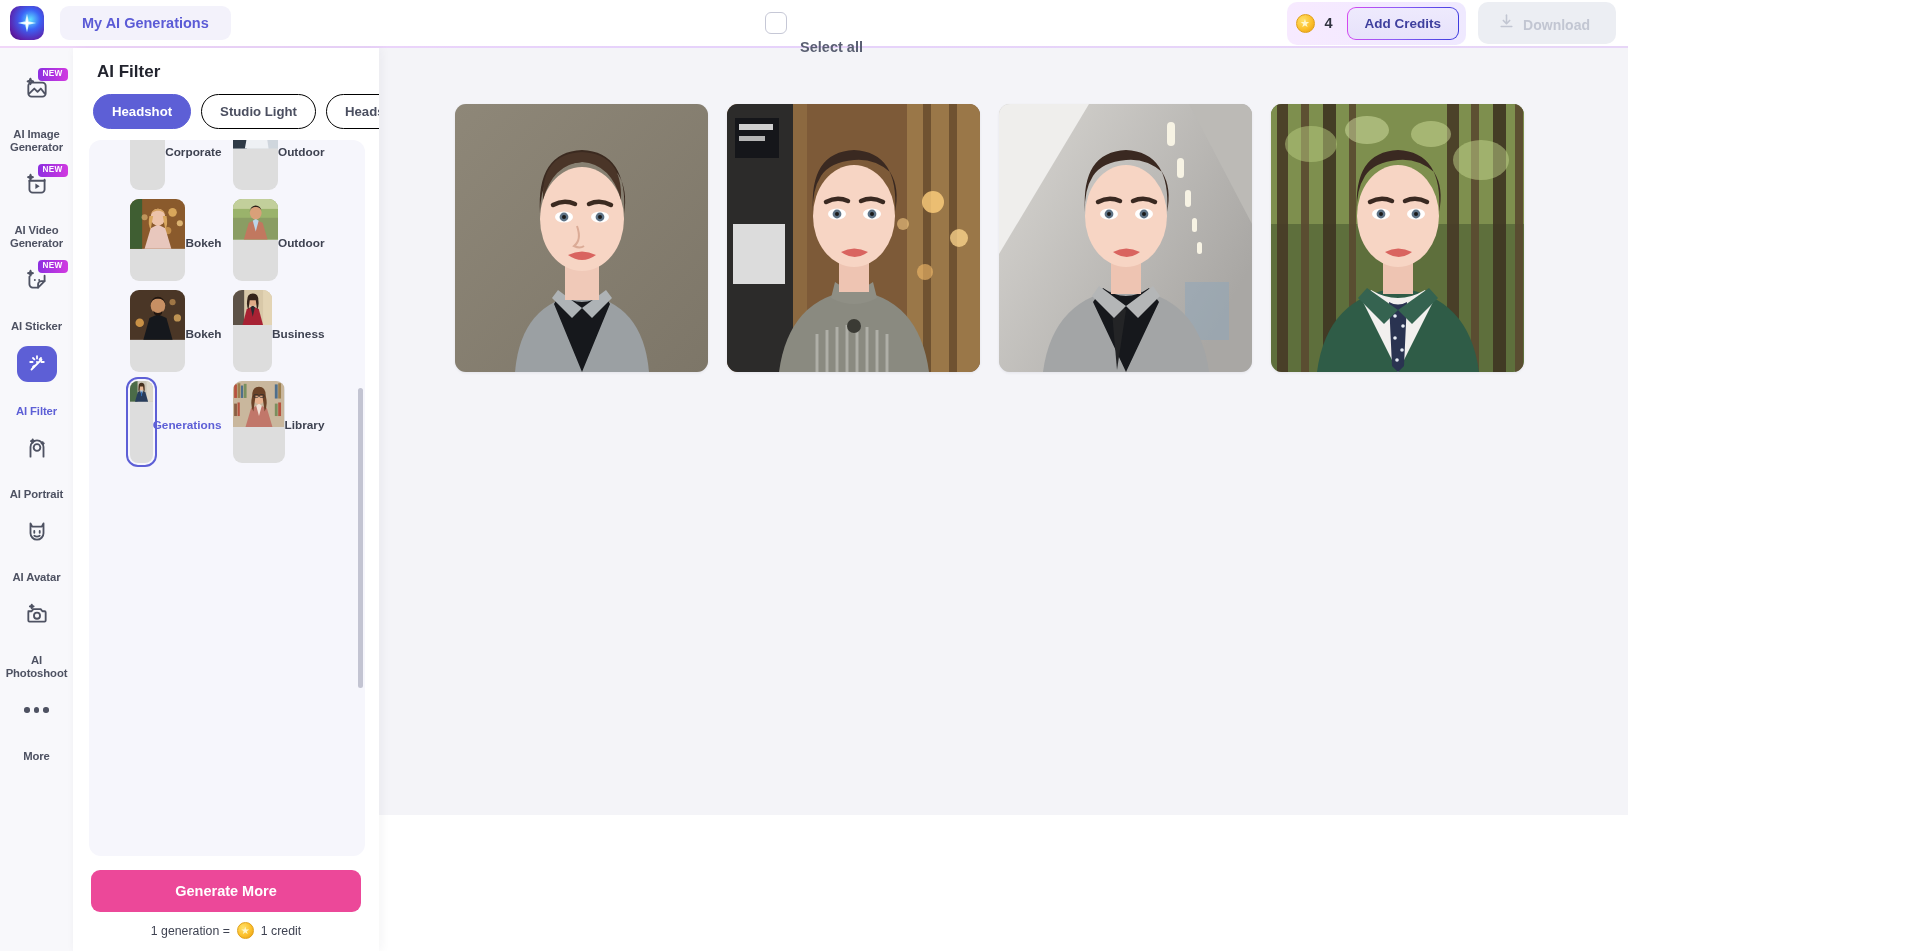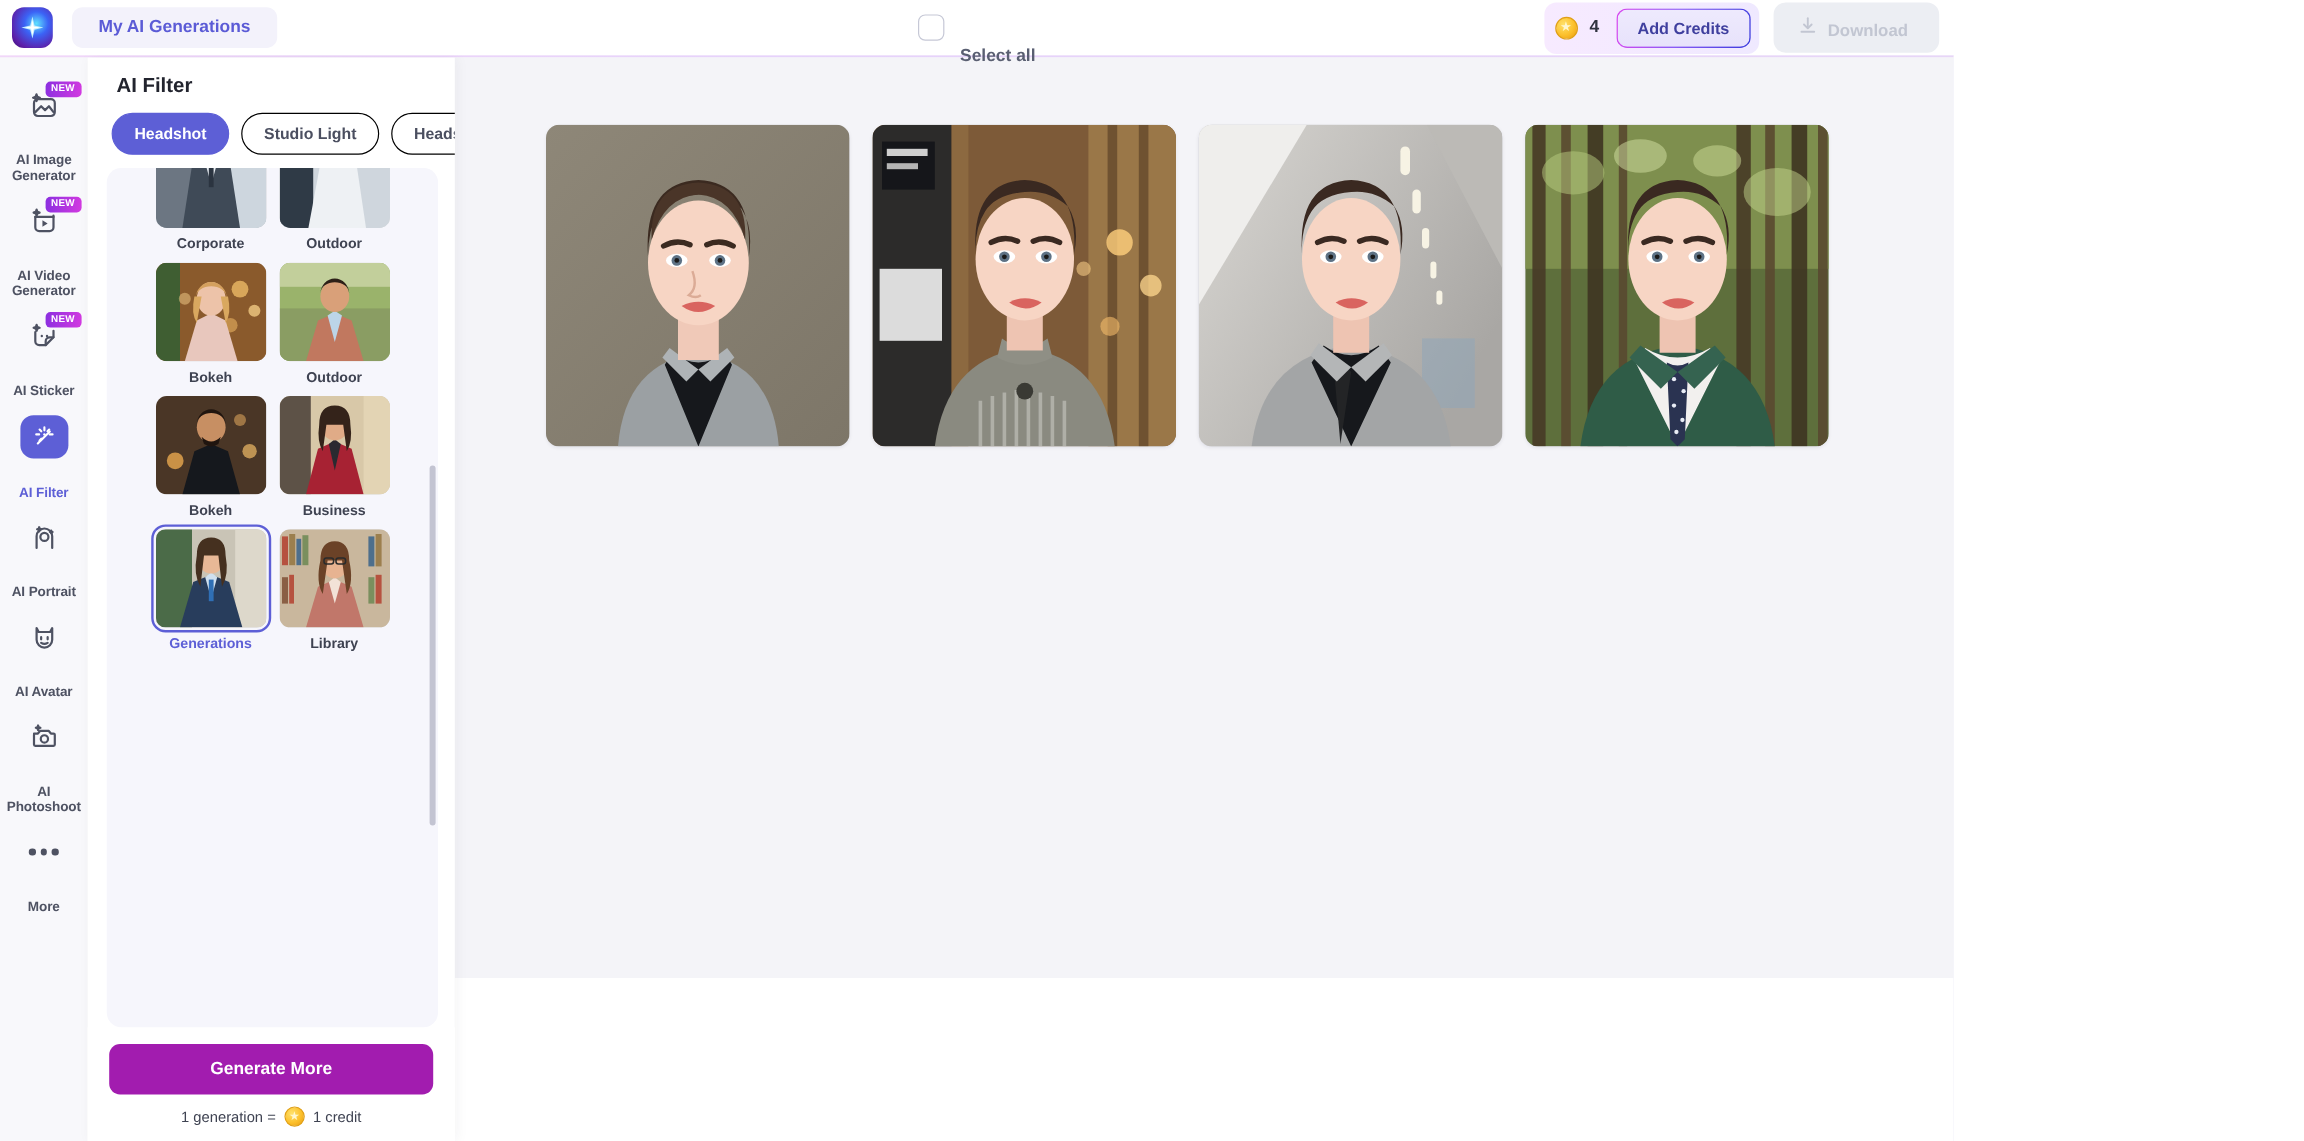--- a/index.html
+++ b/index.html
@@ -147,21 +147,21 @@
     display: flex; flex-direction: column;
   }
   .grid-scroll {
     flex: 1; overflow: hidden; padding: 0 0 14px 0;
   }
   .grid {
     display: grid; grid-template-columns: 92px 92px;
     gap: 9px 11px; justify-content: center;
     padding-top: 0; margin-top: -32px;
   }
-  .thumb-cell { display: flex; flex-direction: column; align-items: center; cursor: pointer; }
+  .thumb-cell { display: flex; flex-direction: row; align-items: center; cursor: pointer; }
   .thumb {
     width: 92px; height: 82px; border-radius: 9px; overflow: hidden;
     position: relative; background: #ddd;
   }
   .thumb-cell.selected .thumb {
     outline: 2.3px solid #5d5fd6; outline-offset: 2px; border-radius: 8px;
   }
   .thumb-label {
     font-size: 11.8px; color: #3e4251; font-weight: 600;
     margin-top: 6px; line-height: 14px;
@@ -169,21 +169,21 @@
   .thumb-cell.selected .thumb-label { color: #5d5fd6; }
 
   
   .panel-scrollbar {
     position: absolute; right: 2px; top: 248px; width: 5px; height: 300px;
     background: #c3c4d2; border-radius: 3px;
   }
 
   .panel-footer { padding: 14px 18px 12px; background:#fff; }
   .generate-btn {
-    width: 100%; background: #a21caf; color: #fff;
+    width: 100%; background: #ec4899; color: #fff;
     border: none; border-radius: 9px; padding: 13px 0;
     font-size: 14.5px; font-weight: bold; cursor: pointer;
   }
   .credit-note {
     display: flex; align-items: center; justify-content: center; gap: 7px;
     margin-top: 10px; font-size: 12.3px; color: #3f4352; font-weight: 500;
   }
   .credit-note .coin { width: 17px; height: 17px; font-size: 10px; }
 
   

